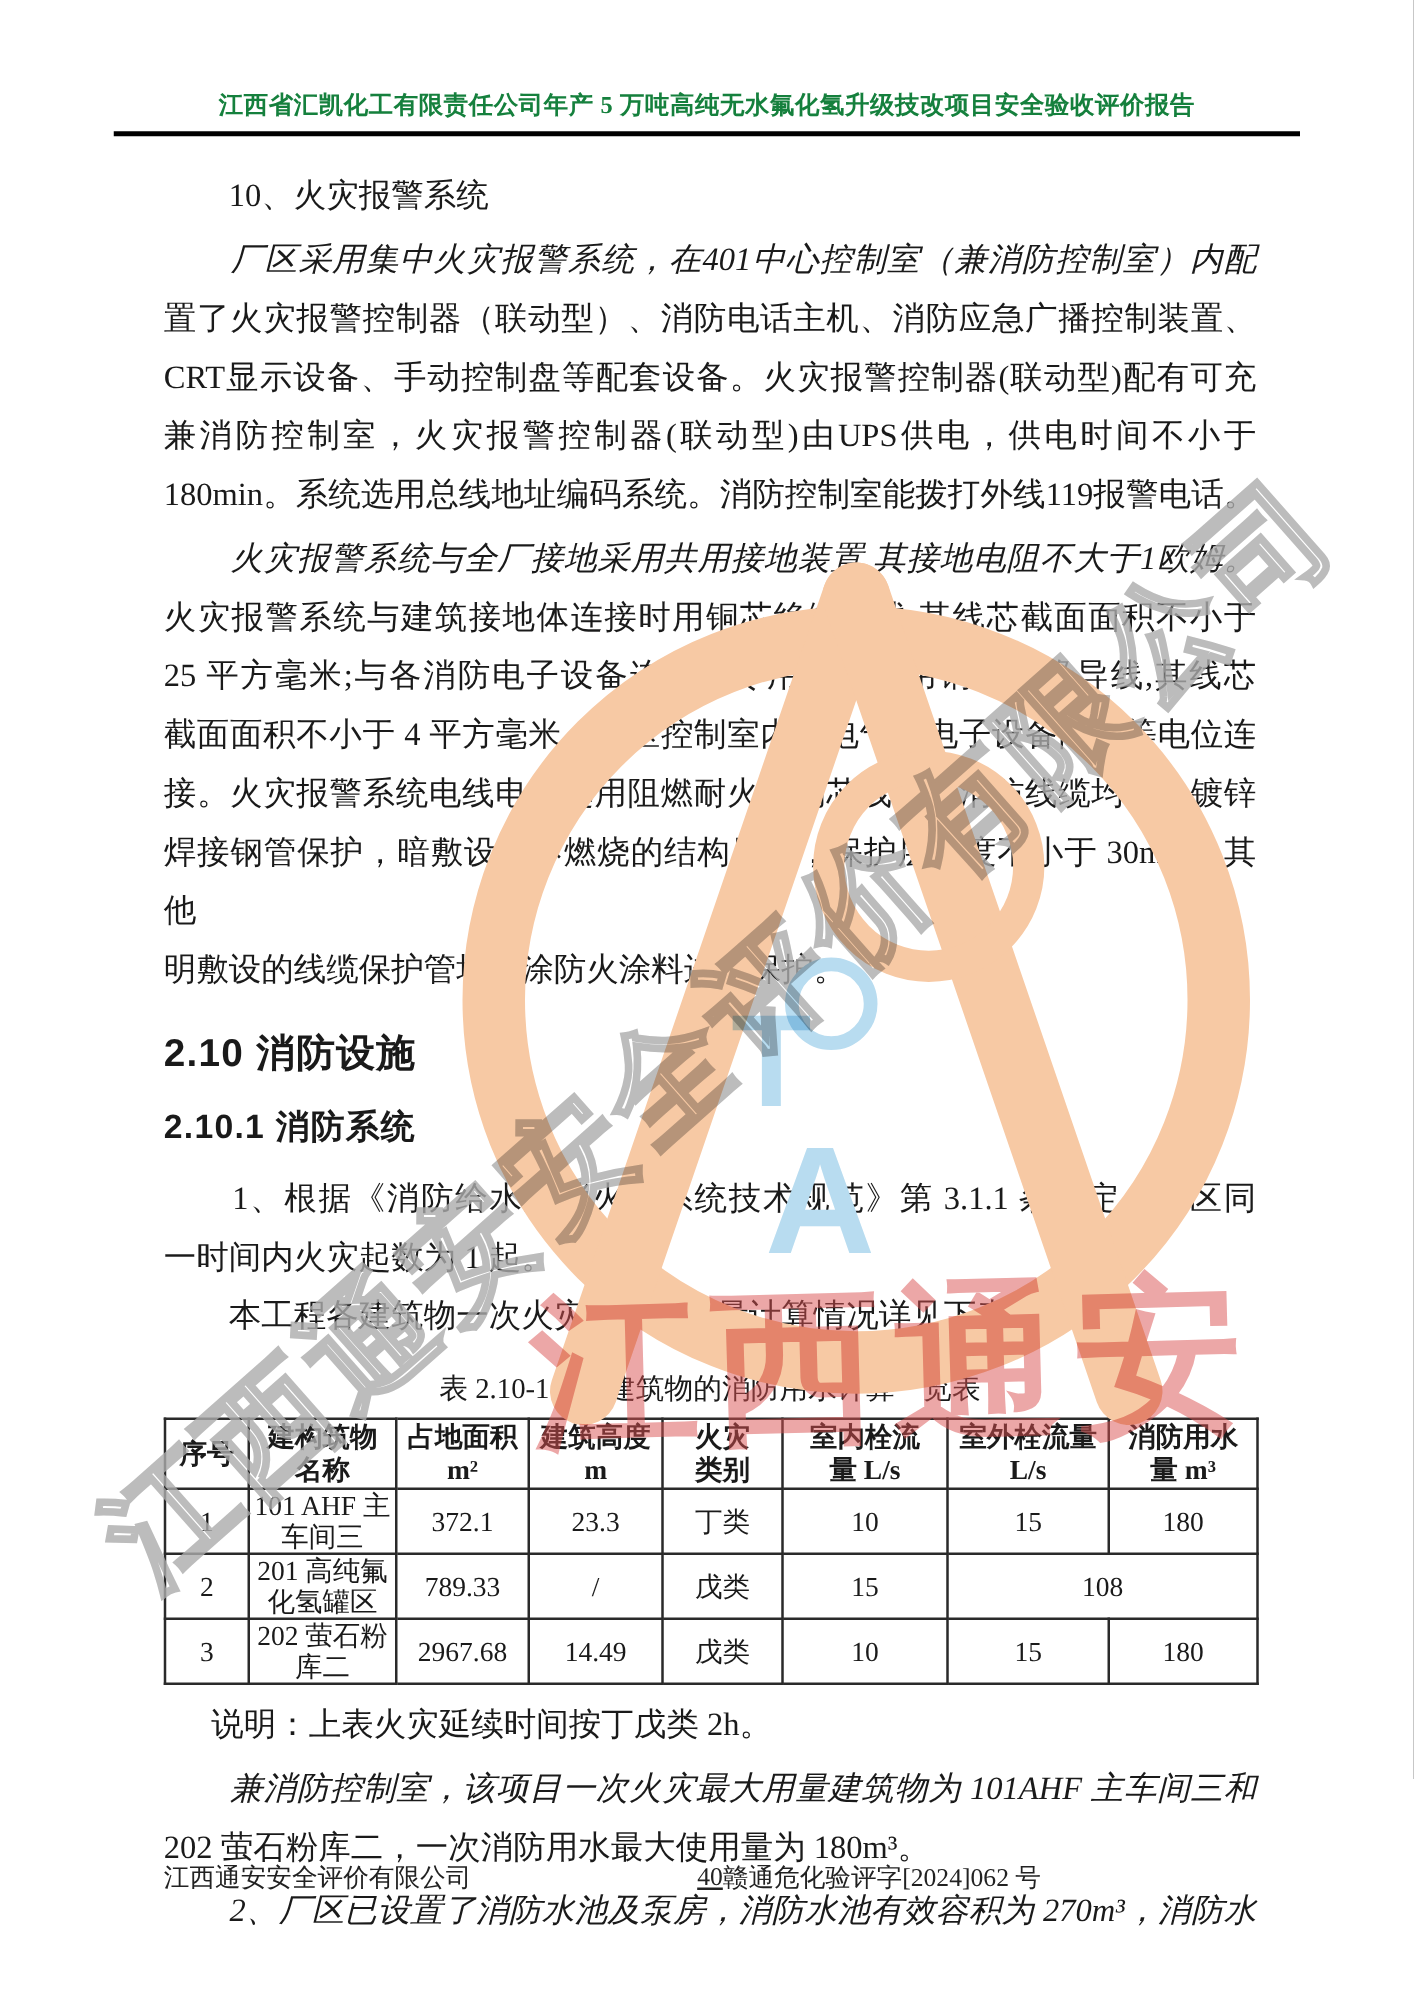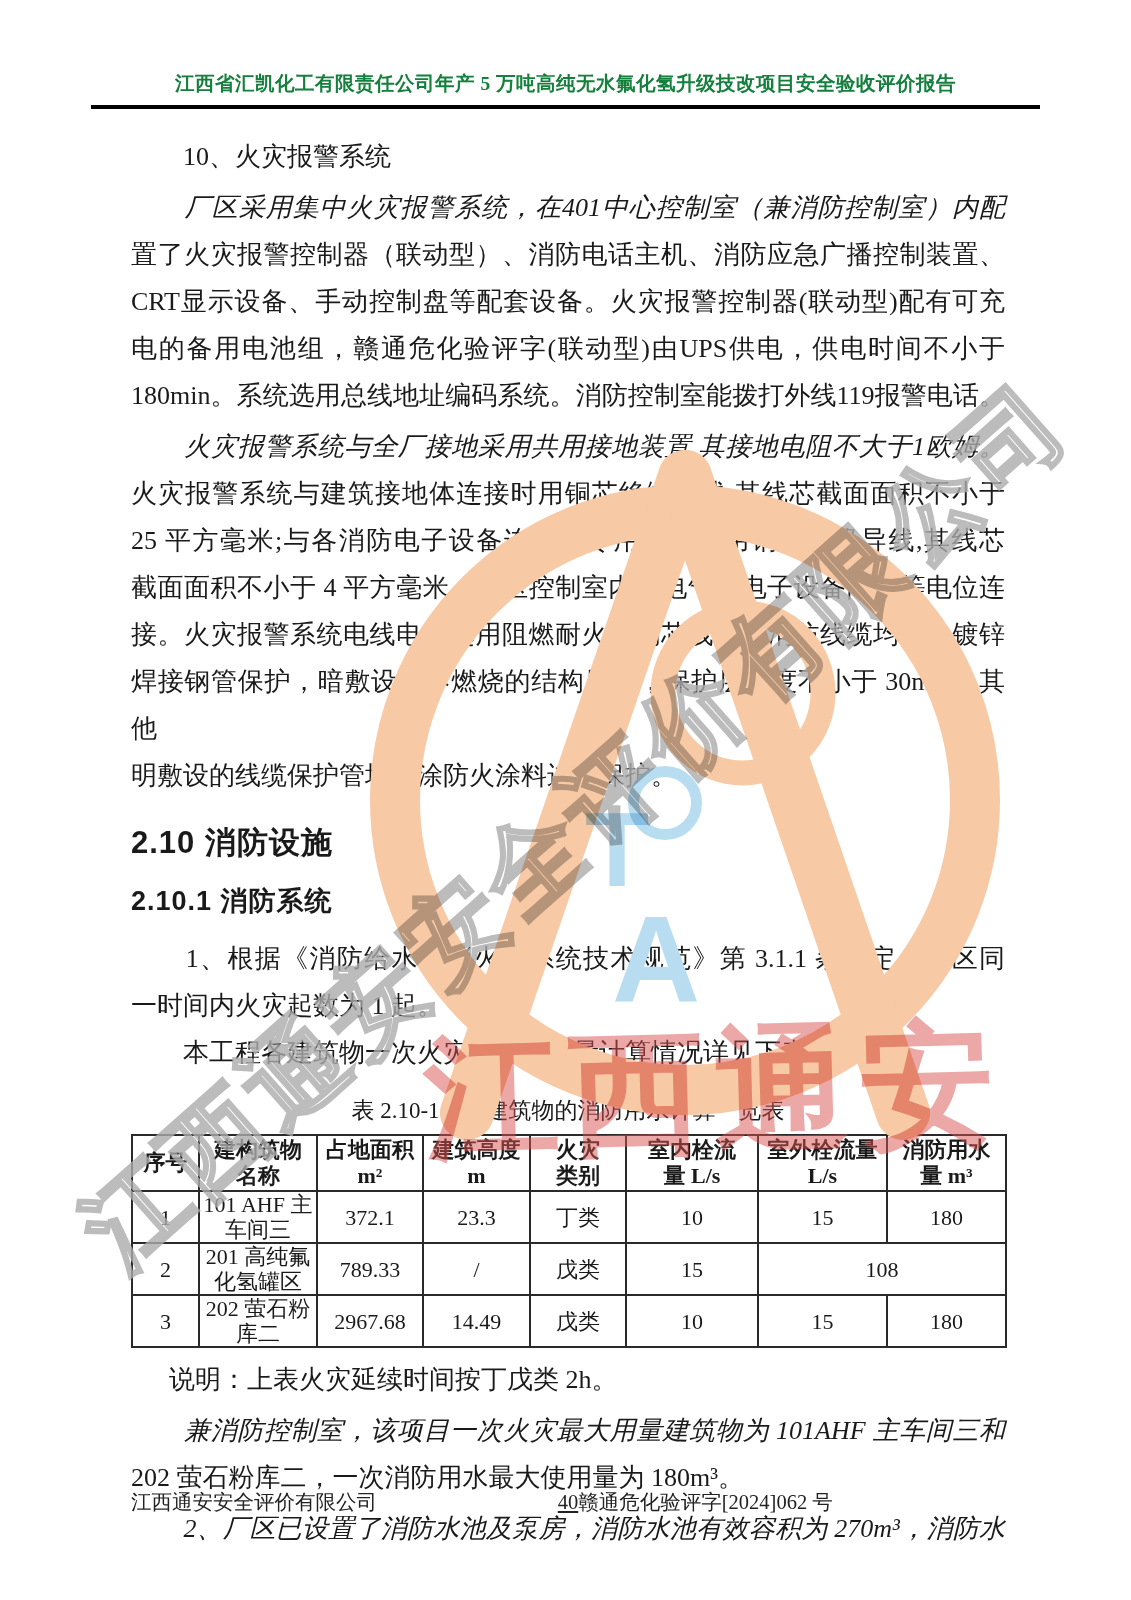--- a/index.html
+++ b/index.html
@@ -126,21 +126,21 @@
   <div class="hdr-title">江西省汇凯化工有限责任公司年产 5 万吨高纯无水氟化氢升级技改项目安全验收评价报告</div>
   <div class="hdr-rule"></div>
 
   <div class="content">
 
     <div>
         <div class="bl ">　　10、火灾报警系统</div>
         <div class="bl fill p">　　厂区采用集中火灾报警系统，在401中心控制室（兼消防控制室）内配</div>
         <div class="bl fill">置了火灾报警控制器（联动型）、消防电话主机、消防应急广播控制装置、</div>
         <div class="bl fill">CRT显示设备、手动控制盘等配套设备。火灾报警控制器(联动型)配有可充</div>
-        <div class="bl fill">电的备用电池组，赣通危化验评字(联动型)由UPS供电，供电时间不小于</div>
+        <div class="bl fill">兼消防控制室，火灾报警控制器(联动型)由UPS供电，供电时间不小于</div>
         <div class="bl fill">180min。系统选用总线地址编码系统。消防控制室能拨打外线119报警电话。</div>
         <div class="bl fill p">　　火灾报警系统与全厂接地采用共用接地装置,其接地电阻不大于1欧姆。</div>
         <div class="bl fill">火灾报警系统与建筑接地体连接时用铜芯绝缘导线,其线芯截面面积不小于</div>
         <div class="bl fill">25 平方毫米;与各消防电子设备连接的专用接地线用铜芯绝缘导线,其线芯</div>
         <div class="bl fill">截面面积不小于 4 平方毫米。厂区控制室内的电气和电子设备间做等电位连</div>
         <div class="bl fill">接。火灾报警系统电线电缆选用阻燃耐火型铜芯线缆。消防线缆均穿热镀锌</div>
         <div class="bl fill">焊接钢管保护，暗敷设在不燃烧的结构层内，保护层厚度不小于 30mm，其他</div>
         <div class="bl ">明敷设的线缆保护管均外涂防火涂料进行保护。</div>
         <div class="bl h1">2.10 消防设施</div>
         <div class="bl h2">2.10.1 消防系统</div>

